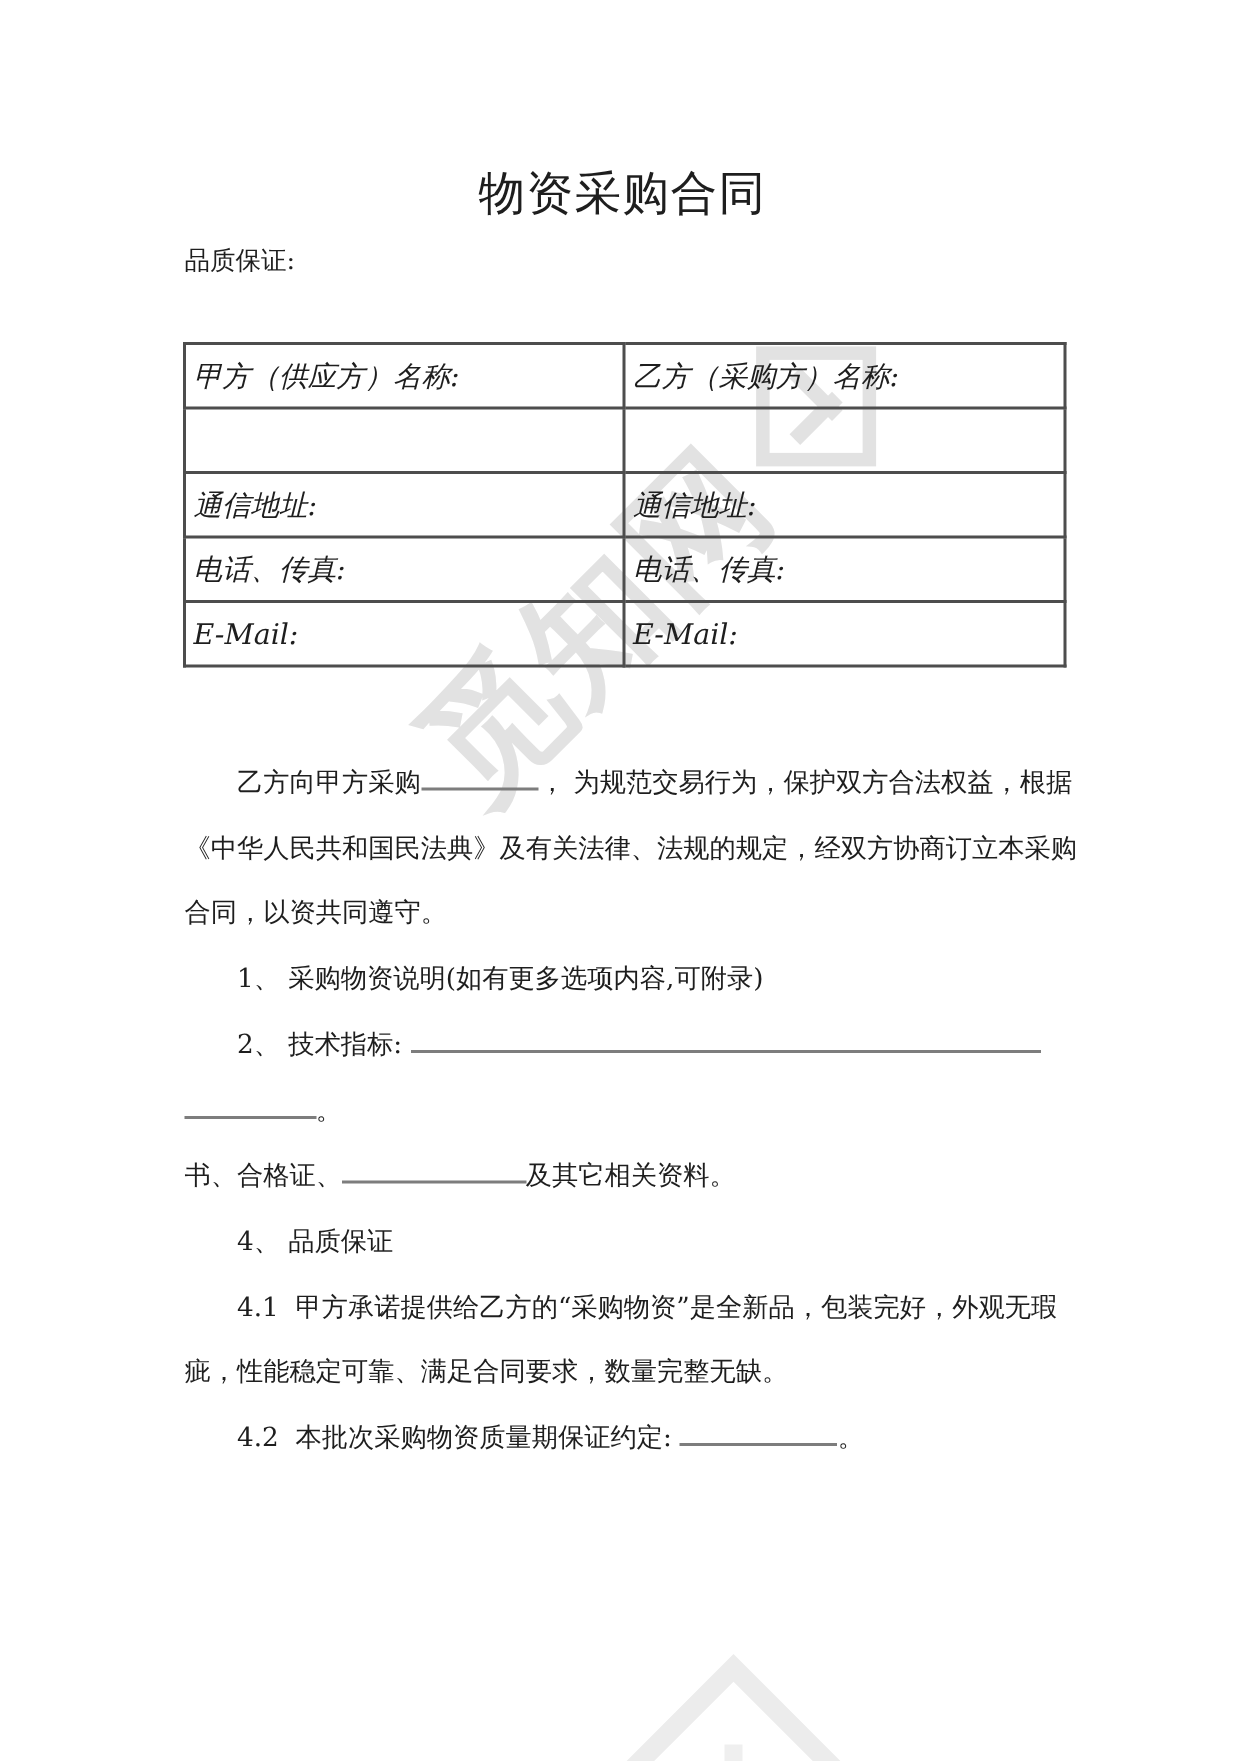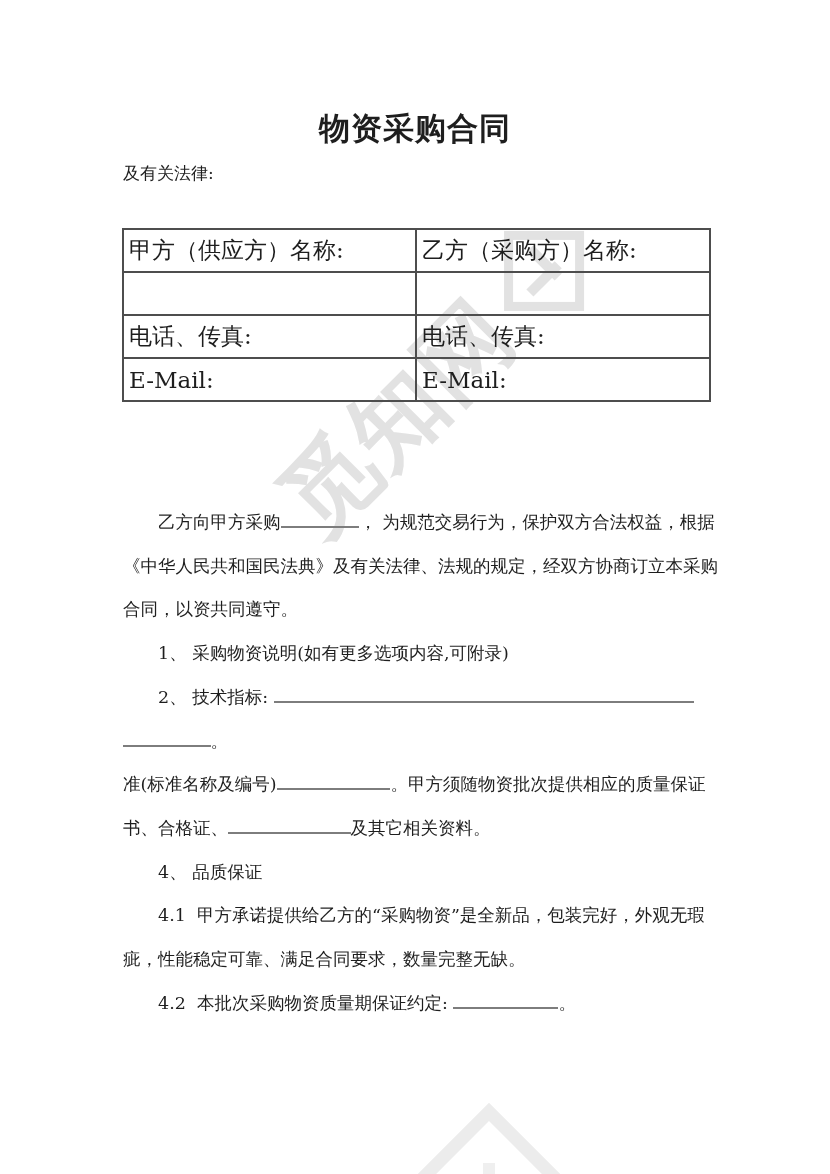--- a/index.html
+++ b/index.html
@@ -67,40 +67,41 @@
   }
 
   
   .doc-title {
     position: absolute;
     top: 108px;
     left: 0;
     width: 830px;
     text-align: center;
     font-size: 31px;
-    font-weight: bold;
+    font-weight: normal;
     letter-spacing: 1px;
     z-index: 1;
   }
   .sign-address {
     position: absolute;
     top: 162px;
     left: 123px;
     font-size: 17px;
     z-index: 1;
   }
   table.parties {
     position: absolute;
     top: 228px;
     left: 122px;
     width: 587px;
     border-collapse: collapse;
     table-layout: fixed;
-    font-size: 23px;
+    font-size: 19px;
     z-index: 1;
+    font-style: italic;
   }
   table.parties td {
     border: 2px solid #4d4d4d;
     height: 41px;
     padding: 0 4px 0 5px;
     vertical-align: middle;
     overflow: hidden;
     white-space: nowrap;
   }
   .body-text {
@@ -128,53 +129,56 @@
     <span class="wm-logo-bar1"></span>
     <span class="wm-logo-bar2"></span>
   </span>
 </div>
 <div class="wm-bottom-diamond">
   <span class="inner"></span>
 </div>
 
 <div class="doc-title">物资采购合同</div>
 
-<div class="sign-address">及有关法律:</div>
+<div class="sign-address">品质保证:</div>
 
 <table class="parties">
   <colgroup>
       <col style="width:293px">
       <col style="width:294px">
     </colgroup>
   <tbody>
       <tr>
     <td>甲方（供应方）名称:</td>
     <td>乙方（采购方）名称:</td>
   </tr>
   <tr>
     <td></td>
     <td></td>
+  </tr>
+  <tr>
+    <td>通信地址:</td>
+    <td>通信地址:</td>
   </tr>
   <tr>
     <td>电话、传真:</td>
     <td>电话、传真:</td>
   </tr>
   <tr>
     <td>E-Mail:</td>
     <td>E-Mail:</td>
   </tr>
 </tbody>
   </table>
 
 <div class="body-text">
   <div class="t-line">　　乙方向甲方采购<span class="blank" style="width:4.5em"></span>， 为规范交易行为，保护双方合法权益，根据</div>
   <div class="t-line">《中华人民共和国民法典》及有关法律、法规的规定，经双方协商订立本采购</div>
   <div class="t-line">合同，以资共同遵守。</div>
   <div class="t-line">　　1、 采购物资说明(如有更多选项内容,可附录)</div>
   <div class="t-line">　　2、 技术指标: <span class="blank" style="width:24em"></span></div>
   <div class="t-line"><span class="blank" style="width:5em"></span>。</div>
-  <div class="t-line">准(标准名称及编号)<span class="blank" style="width:6.5em"></span>。甲方须随物资批次提供相应的质量保证</div>
   <div class="t-line">书、合格证、<span class="blank" style="width:7em"></span>及其它相关资料。</div>
   <div class="t-line">　　4、 品质保证</div>
   <div class="t-line">　　4.1  甲方承诺提供给乙方的“采购物资”是全新品，包装完好，外观无瑕</div>
   <div class="t-line">疵，性能稳定可靠、满足合同要求，数量完整无缺。</div>
   <div class="t-line">　　4.2  本批次采购物资质量期保证约定: <span class="blank" style="width:6em"></span>。</div>
 </div>
 
 </body></html>

